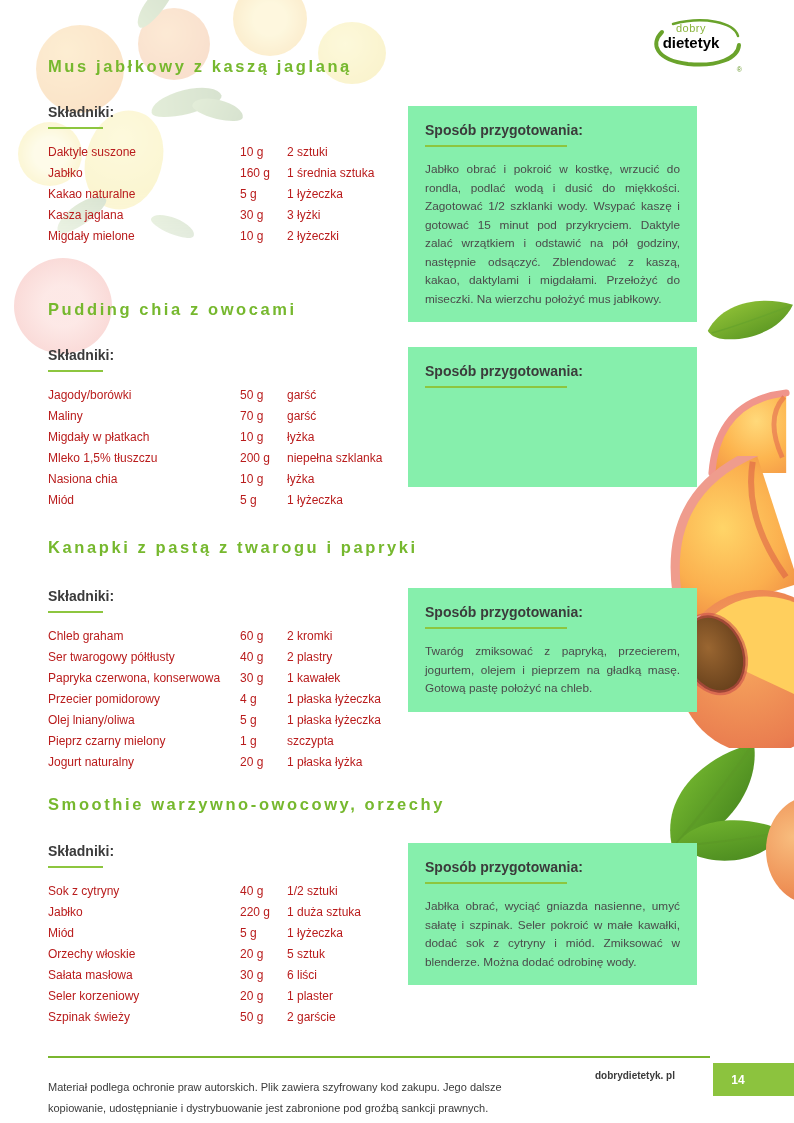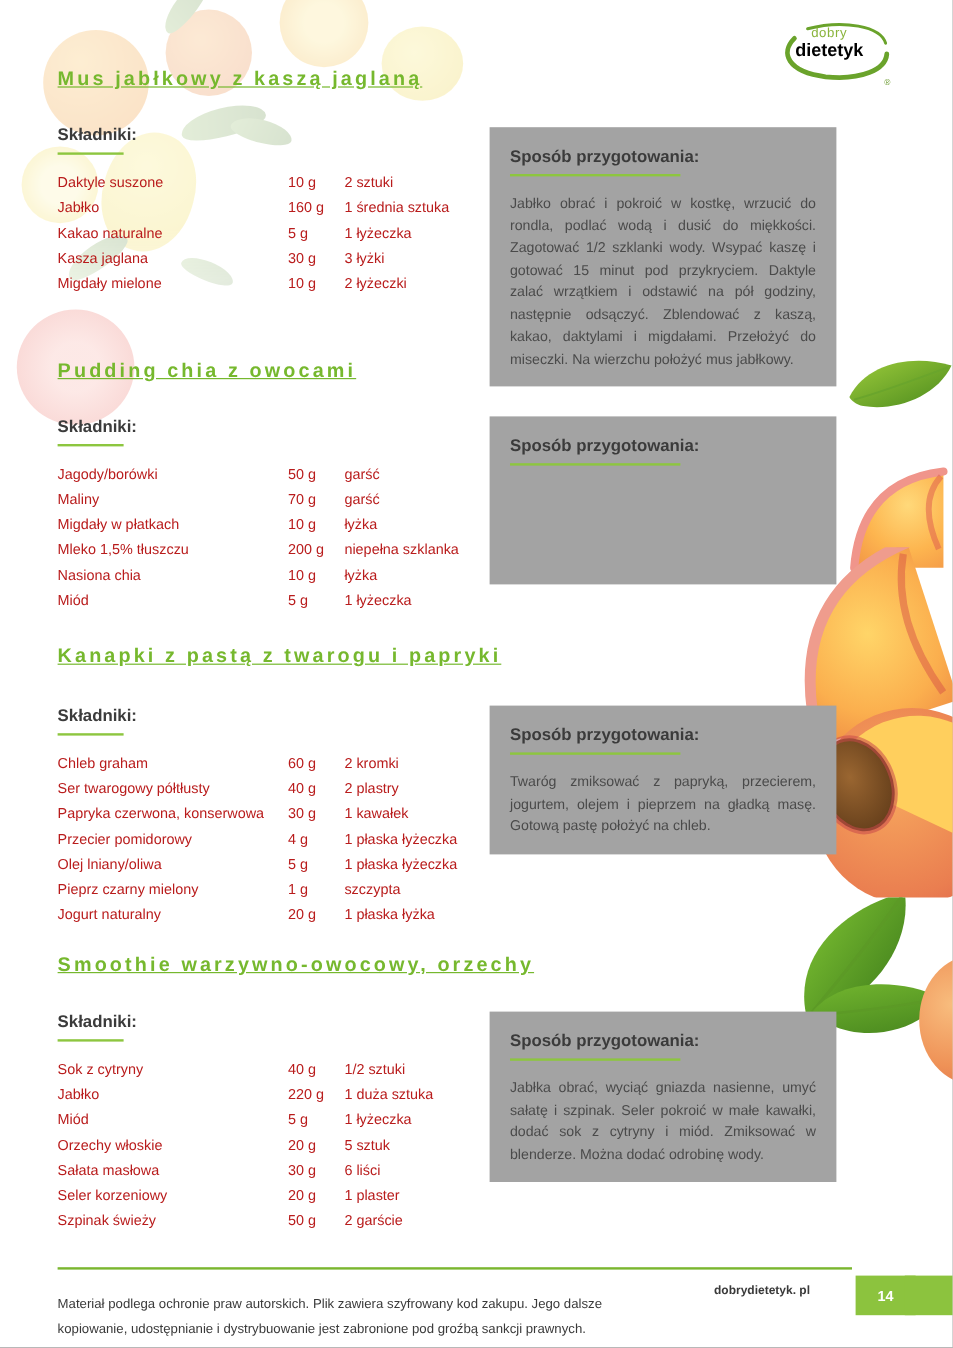--- a/index.html
+++ b/index.html
@@ -32,28 +32,28 @@
     background:radial-gradient(circle at 30% 38%,#f8bd7e,#ef9257 55%,#e0744c 85%);}
   
   .logo{position:absolute;left:648px;top:14px;width:96px;height:64px;z-index:3;}
   .logo svg{position:absolute;left:0;top:0;}
   .logo-text{position:absolute;left:0;top:9px;width:86px;text-align:center;line-height:1;}
   .logo-top{display:block;font-size:11px;color:#8ab43c;letter-spacing:.5px;}
   .logo-bottom{display:block;font-size:15px;font-weight:bold;color:#000000;margin-top:1px;}
   .logo-reg{position:absolute;right:2px;bottom:5px;font-size:7px;color:#6a9a2e;}
   
   .recipe-title{position:absolute;left:48px;margin:0;z-index:2;
-    font-size:16.5px;font-weight:bold;letter-spacing:2.6px;color:#76b82e;white-space:nowrap;text-decoration:underline;}
+    font-size:16.5px;font-weight:bold;letter-spacing:2.6px;color:#76b82e;white-space:nowrap;}
   .ing-block{position:absolute;left:48px;width:350px;z-index:2;}
   .sub-head{margin:0;font-size:14px;font-weight:bold;color:#3b3b3b;}
   .gline{height:2px;background:#8dc63f;margin-top:7px;}
   .gline.short{width:55px;}
   .ing-table{margin-top:13px;}
   .irow{display:grid;grid-template-columns:192px 47px 1fr;line-height:21px;font-size:12px;color:#b91c1c;}
-  .prep-box{position:absolute;left:408px;width:289px;background:#a3a3a3;z-index:2;
+  .prep-box{position:absolute;left:408px;width:289px;background:#86efac;z-index:2;
     padding:16px 17px 14px 17px;box-sizing:border-box;}
   .prep-box .sub-head{font-size:14px;}
   .prep-box .gline{width:142px;}
   .prep-text{margin:13px 0 0 0;font-size:11.8px;line-height:18.5px;color:#4a4a4a;text-align:justify;}
   
   .t1{top:57px;}  .b1{top:104px;} .x1{top:106px;min-height:184px;}
   .t2{top:300px;} .b2{top:347px;} .x2{top:347px;min-height:140px;}
   .t3{top:538px;} .b3{top:588px;} .x3{top:588px;min-height:119px;}
   .t4{top:795px;} .b4{top:843px;} .x4{top:843px;min-height:134px;}
   

